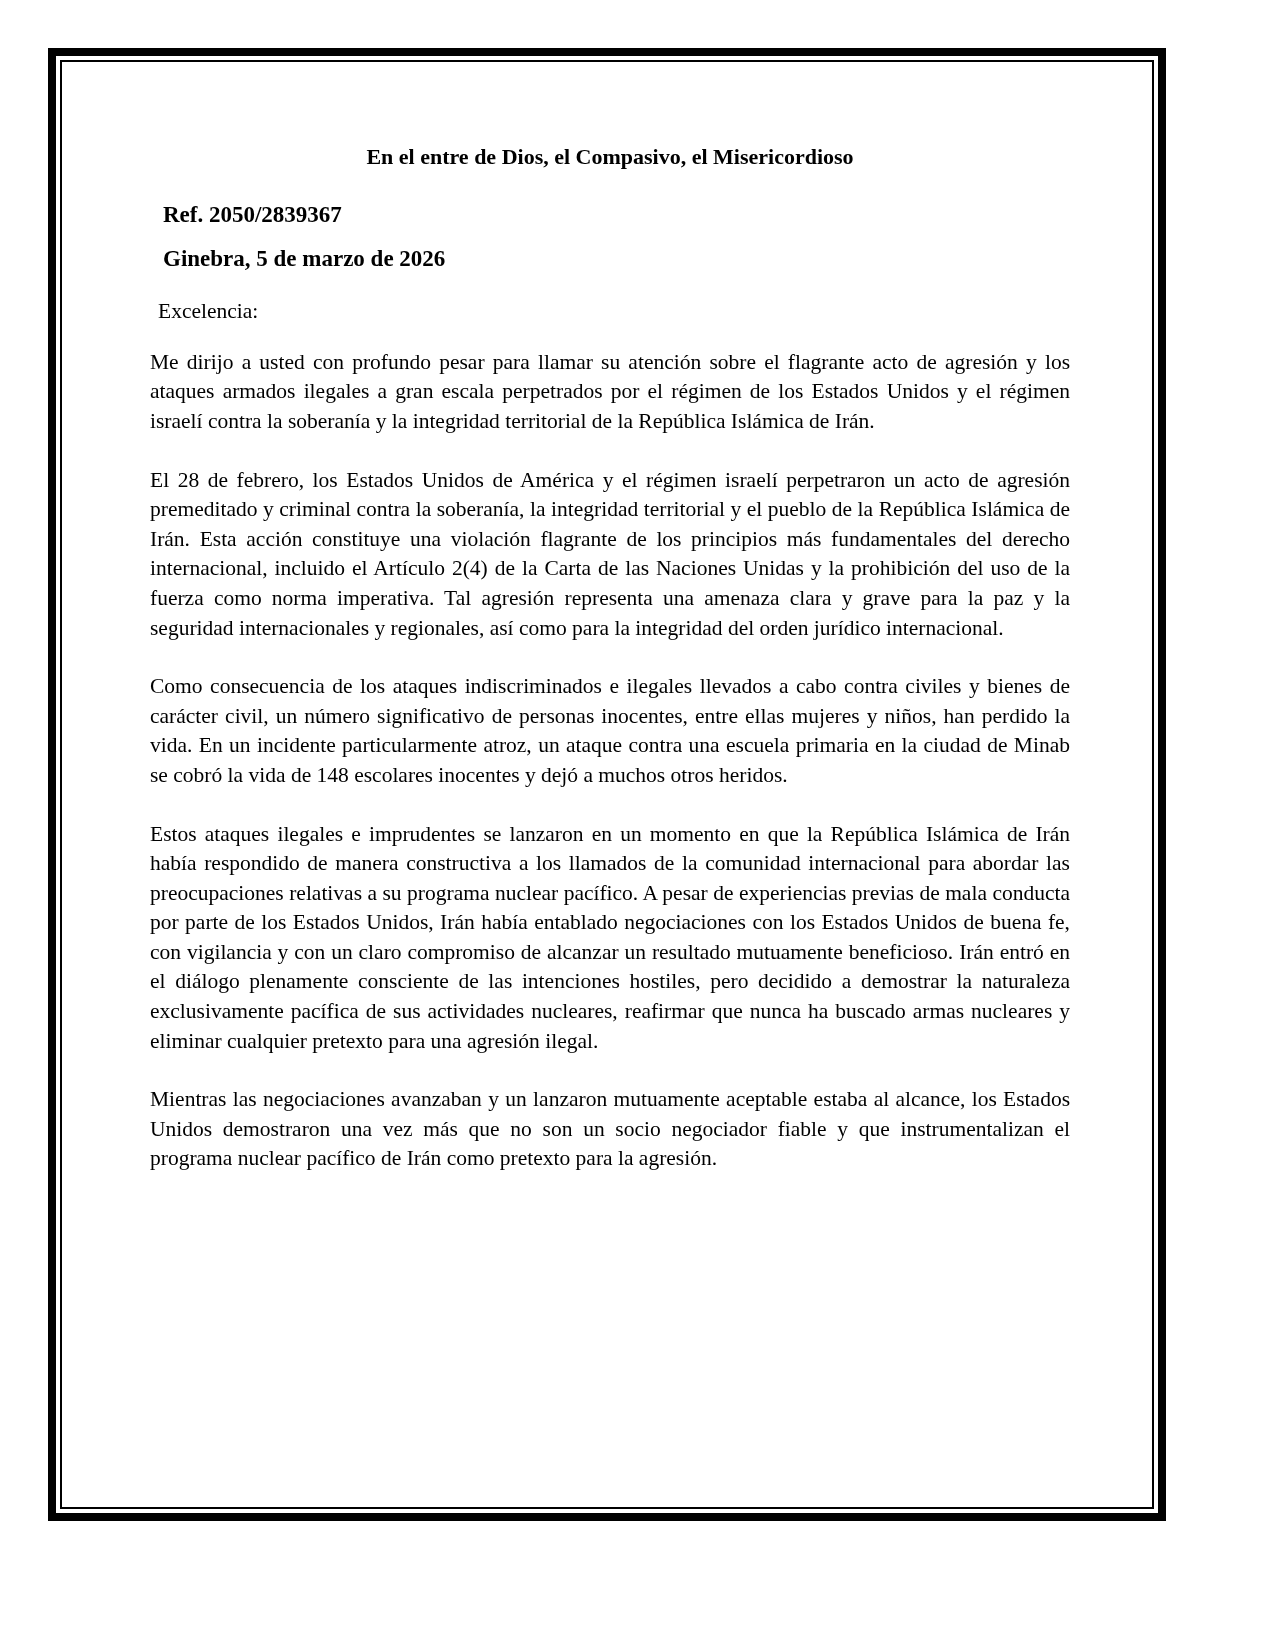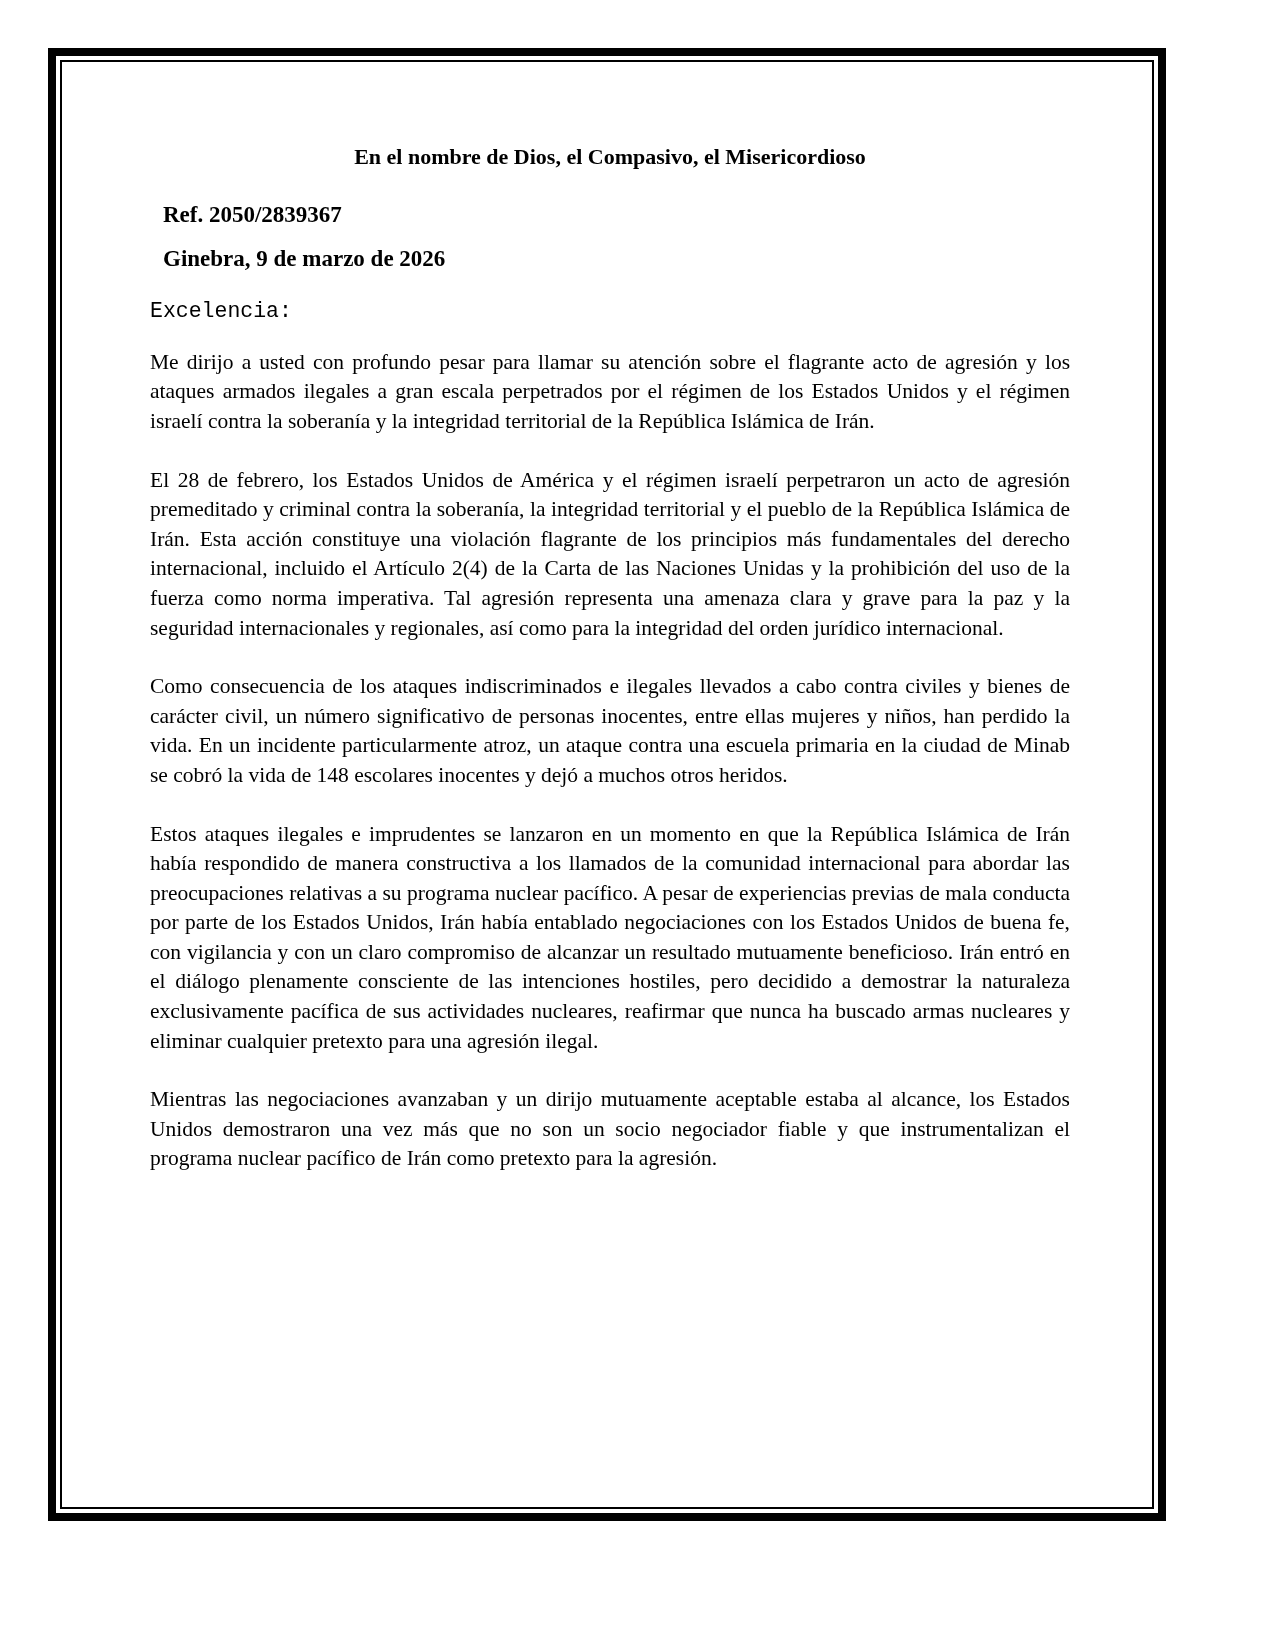--- a/index.html
+++ b/index.html
@@ -11,33 +11,33 @@
   .frame-inner {
     position: absolute; left: 4px; top: 4px; right: 4px; bottom: 4px;
     border: 2px solid #000; box-sizing: border-box;
   }
   .content {
     position: absolute; left: 150px; top: 142px; width: 920px;
     font-family: "Liberation Serif", serif; color: #000; font-size: 21.5px;
   }
   .heading { text-align: center; font-weight: bold; font-size: 22px; margin: 0 0 26px 0; line-height: 1.4; }
   .ref { font-weight: bold; font-size: 23px; line-height: 31px; margin: 13px; }
-  .salutation { margin: 22px 0 22px 0; line-height: 30px; font-family: Liberation Mono, monospace; }
+  .salutation { margin: 22px 0 22px 8px; line-height: 30px; }
   .para { text-align: justify; line-height: 29.6px; margin: 16px 0 29px 0; }
 </style>
 </head>
 <body>
 
 <div class="frame-outer">
   <div class="frame-inner"></div>
 </div>
 
 <div class="content">
-  <p class="heading">En el nombre de Dios, el Compasivo, el Misericordioso</p>
+  <p class="heading">En el entre de Dios, el Compasivo, el Misericordioso</p>
   <p class="ref">Ref. 2050/2839367</p>
-  <p class="ref">Ginebra, 9 de marzo de 2026</p>
+  <p class="ref">Ginebra, 5 de marzo de 2026</p>
   <p class="salutation">Excelencia:</p>
   <p class="para">Me dirijo a usted con profundo pesar para llamar su atención sobre el flagrante acto de agresión y los ataques armados ilegales a gran escala perpetrados por el régimen de los Estados Unidos y el régimen israelí contra la soberanía y la integridad territorial de la República Islámica de Irán.</p>
   <p class="para">El 28 de febrero, los Estados Unidos de América y el régimen israelí perpetraron un acto de agresión premeditado y criminal contra la soberanía, la integridad territorial y el pueblo de la República Islámica de Irán. Esta acción constituye una violación flagrante de los principios más fundamentales del derecho internacional, incluido el Artículo 2(4) de la Carta de las Naciones Unidas y la prohibición del uso de la fuerza como norma imperativa. Tal agresión representa una amenaza clara y grave para la paz y la seguridad internacionales y regionales, así como para la integridad del orden jurídico internacional.</p>
   <p class="para">Como consecuencia de los ataques indiscriminados e ilegales llevados a cabo contra civiles y bienes de carácter civil, un número significativo de personas inocentes, entre ellas mujeres y niños, han perdido la vida. En un incidente particularmente atroz, un ataque contra una escuela primaria en la ciudad de Minab se cobró la vida de 148 escolares inocentes y dejó a muchos otros heridos.</p>
   <p class="para">Estos ataques ilegales e imprudentes se lanzaron en un momento en que la República Islámica de Irán había respondido de manera constructiva a los llamados de la comunidad internacional para abordar las preocupaciones relativas a su programa nuclear pacífico. A pesar de experiencias previas de mala conducta por parte de los Estados Unidos, Irán había entablado negociaciones con los Estados Unidos de buena fe, con vigilancia y con un claro compromiso de alcanzar un resultado mutuamente beneficioso. Irán entró en el diálogo plenamente consciente de las intenciones hostiles, pero decidido a demostrar la naturaleza exclusivamente pacífica de sus actividades nucleares, reafirmar que nunca ha buscado armas nucleares y eliminar cualquier pretexto para una agresión ilegal.</p>
-  <p class="para">Mientras las negociaciones avanzaban y un dirijo mutuamente aceptable estaba al alcance, los Estados Unidos demostraron una vez más que no son un socio negociador fiable y que instrumentalizan el programa nuclear pacífico de Irán como pretexto para la agresión.</p>
+  <p class="para">Mientras las negociaciones avanzaban y un lanzaron mutuamente aceptable estaba al alcance, los Estados Unidos demostraron una vez más que no son un socio negociador fiable y que instrumentalizan el programa nuclear pacífico de Irán como pretexto para la agresión.</p>
 </div>
 
 </body></html>

